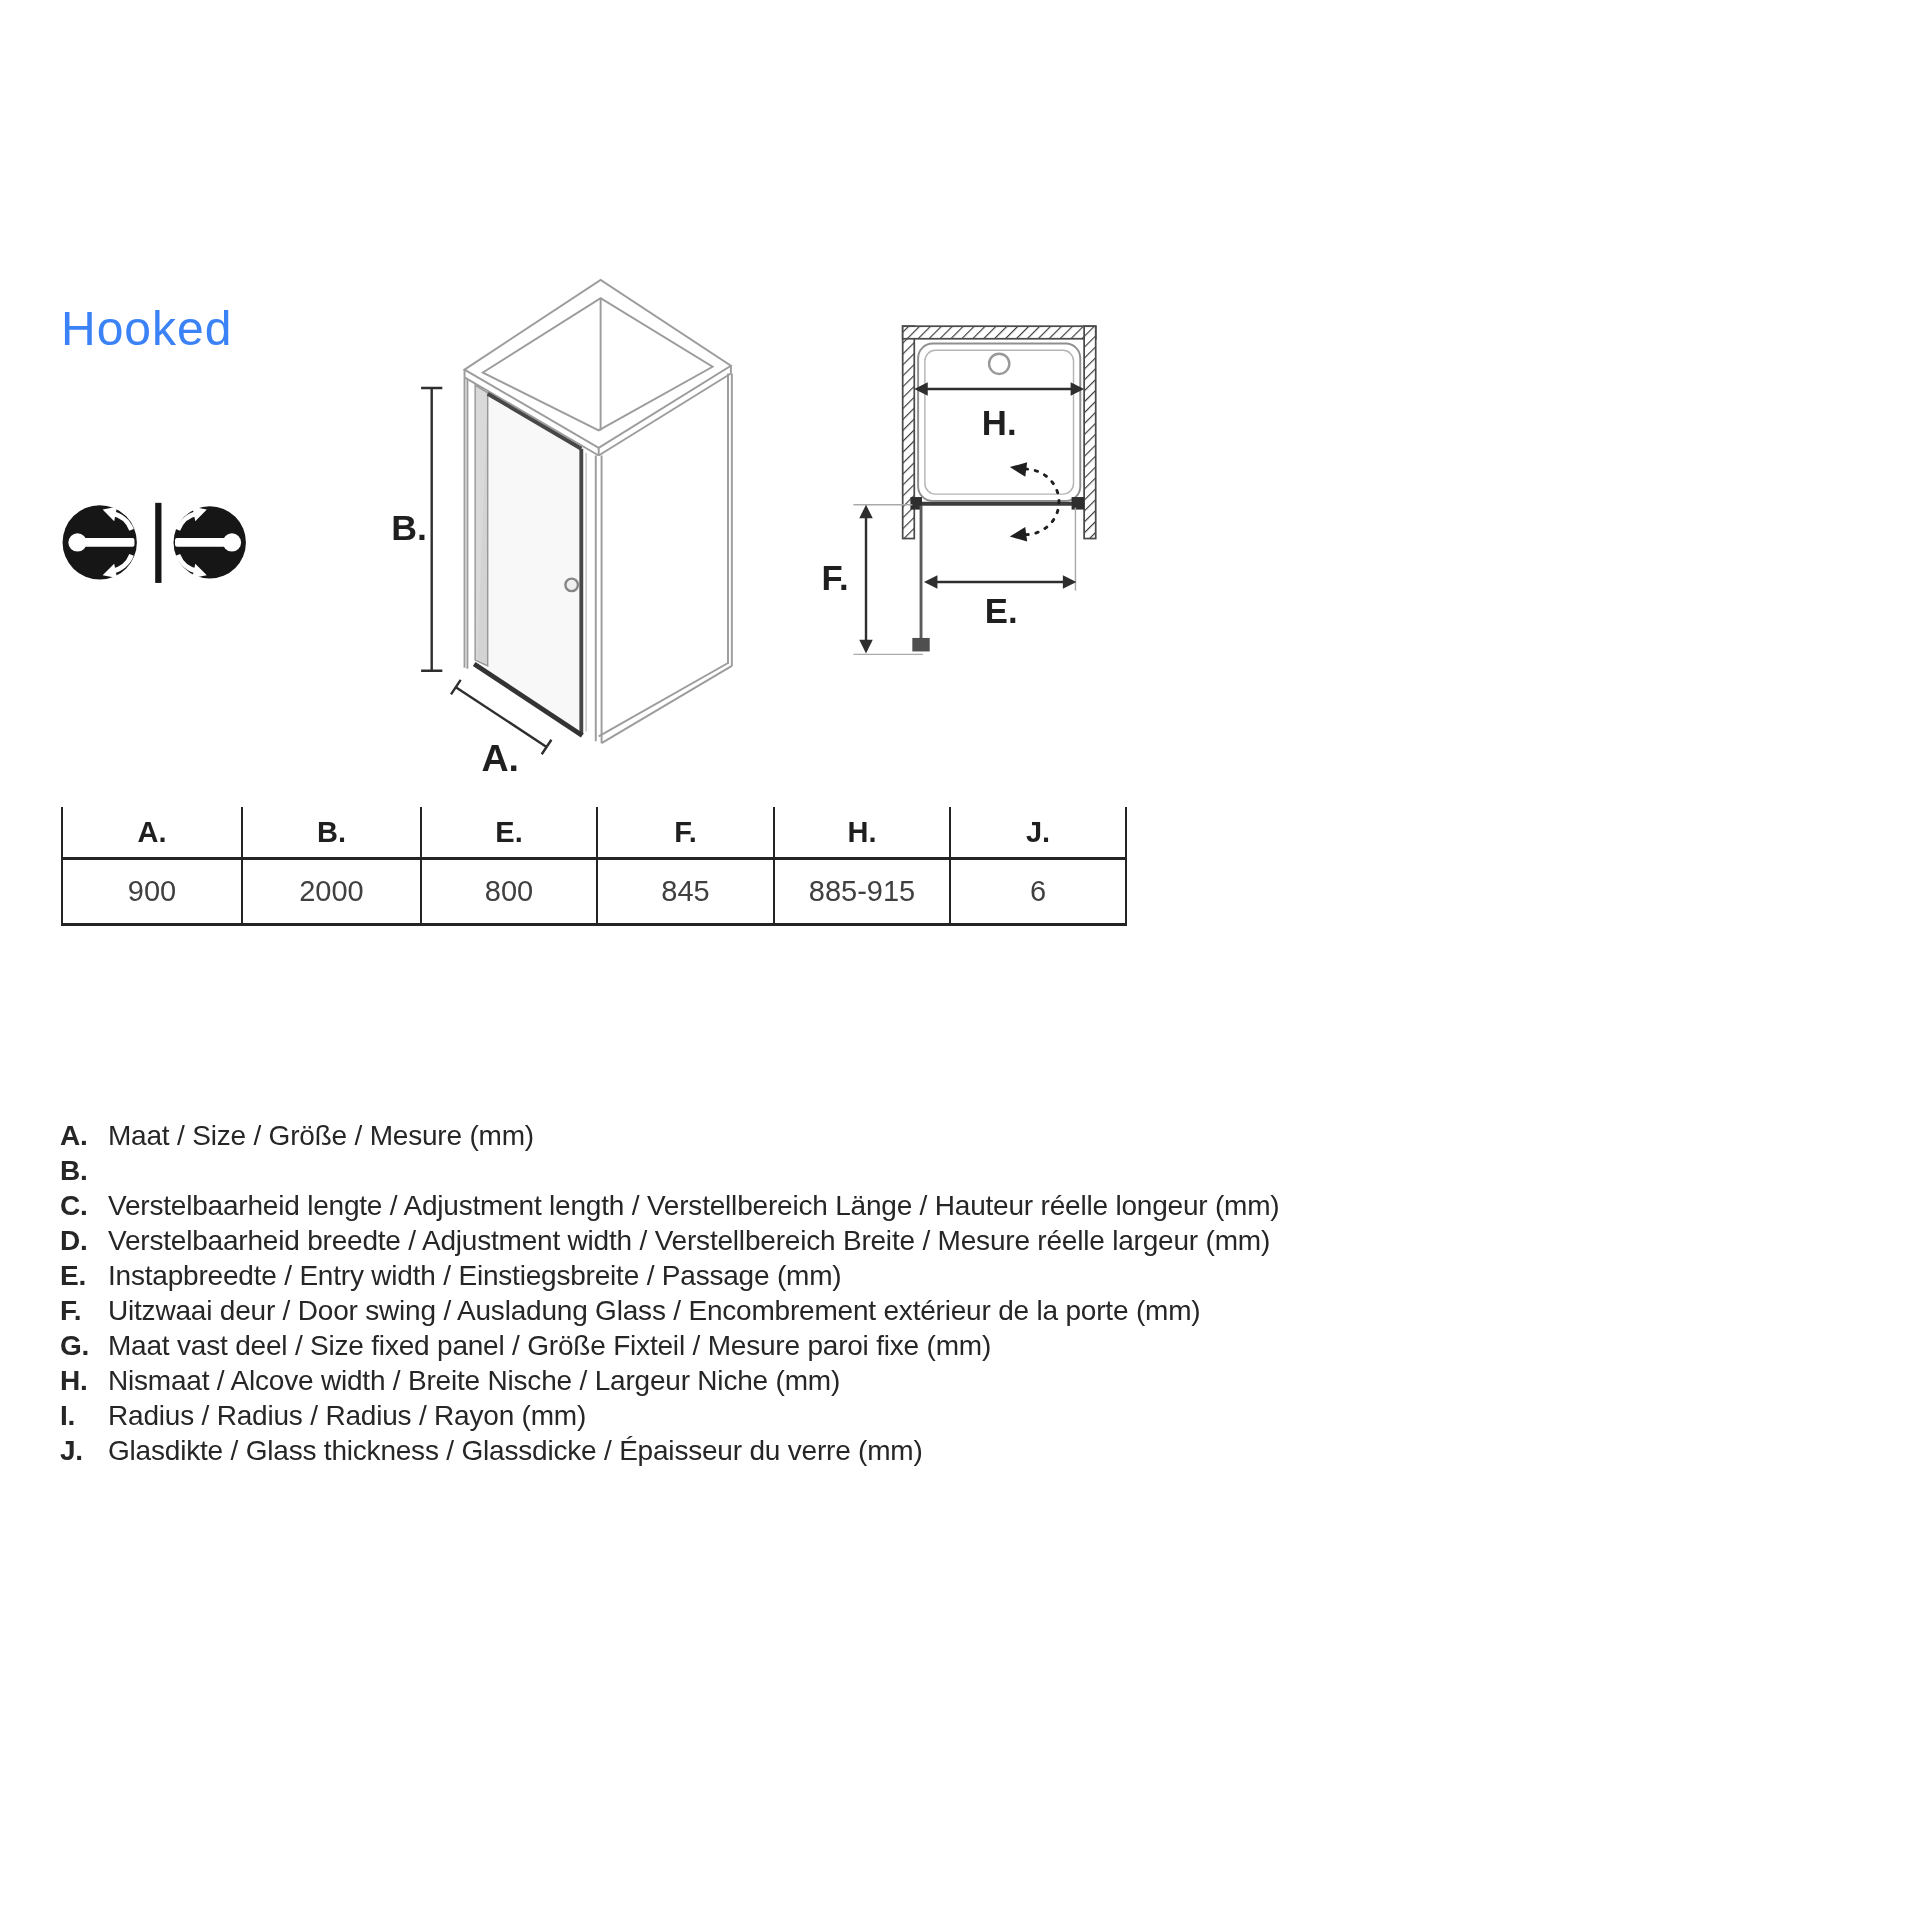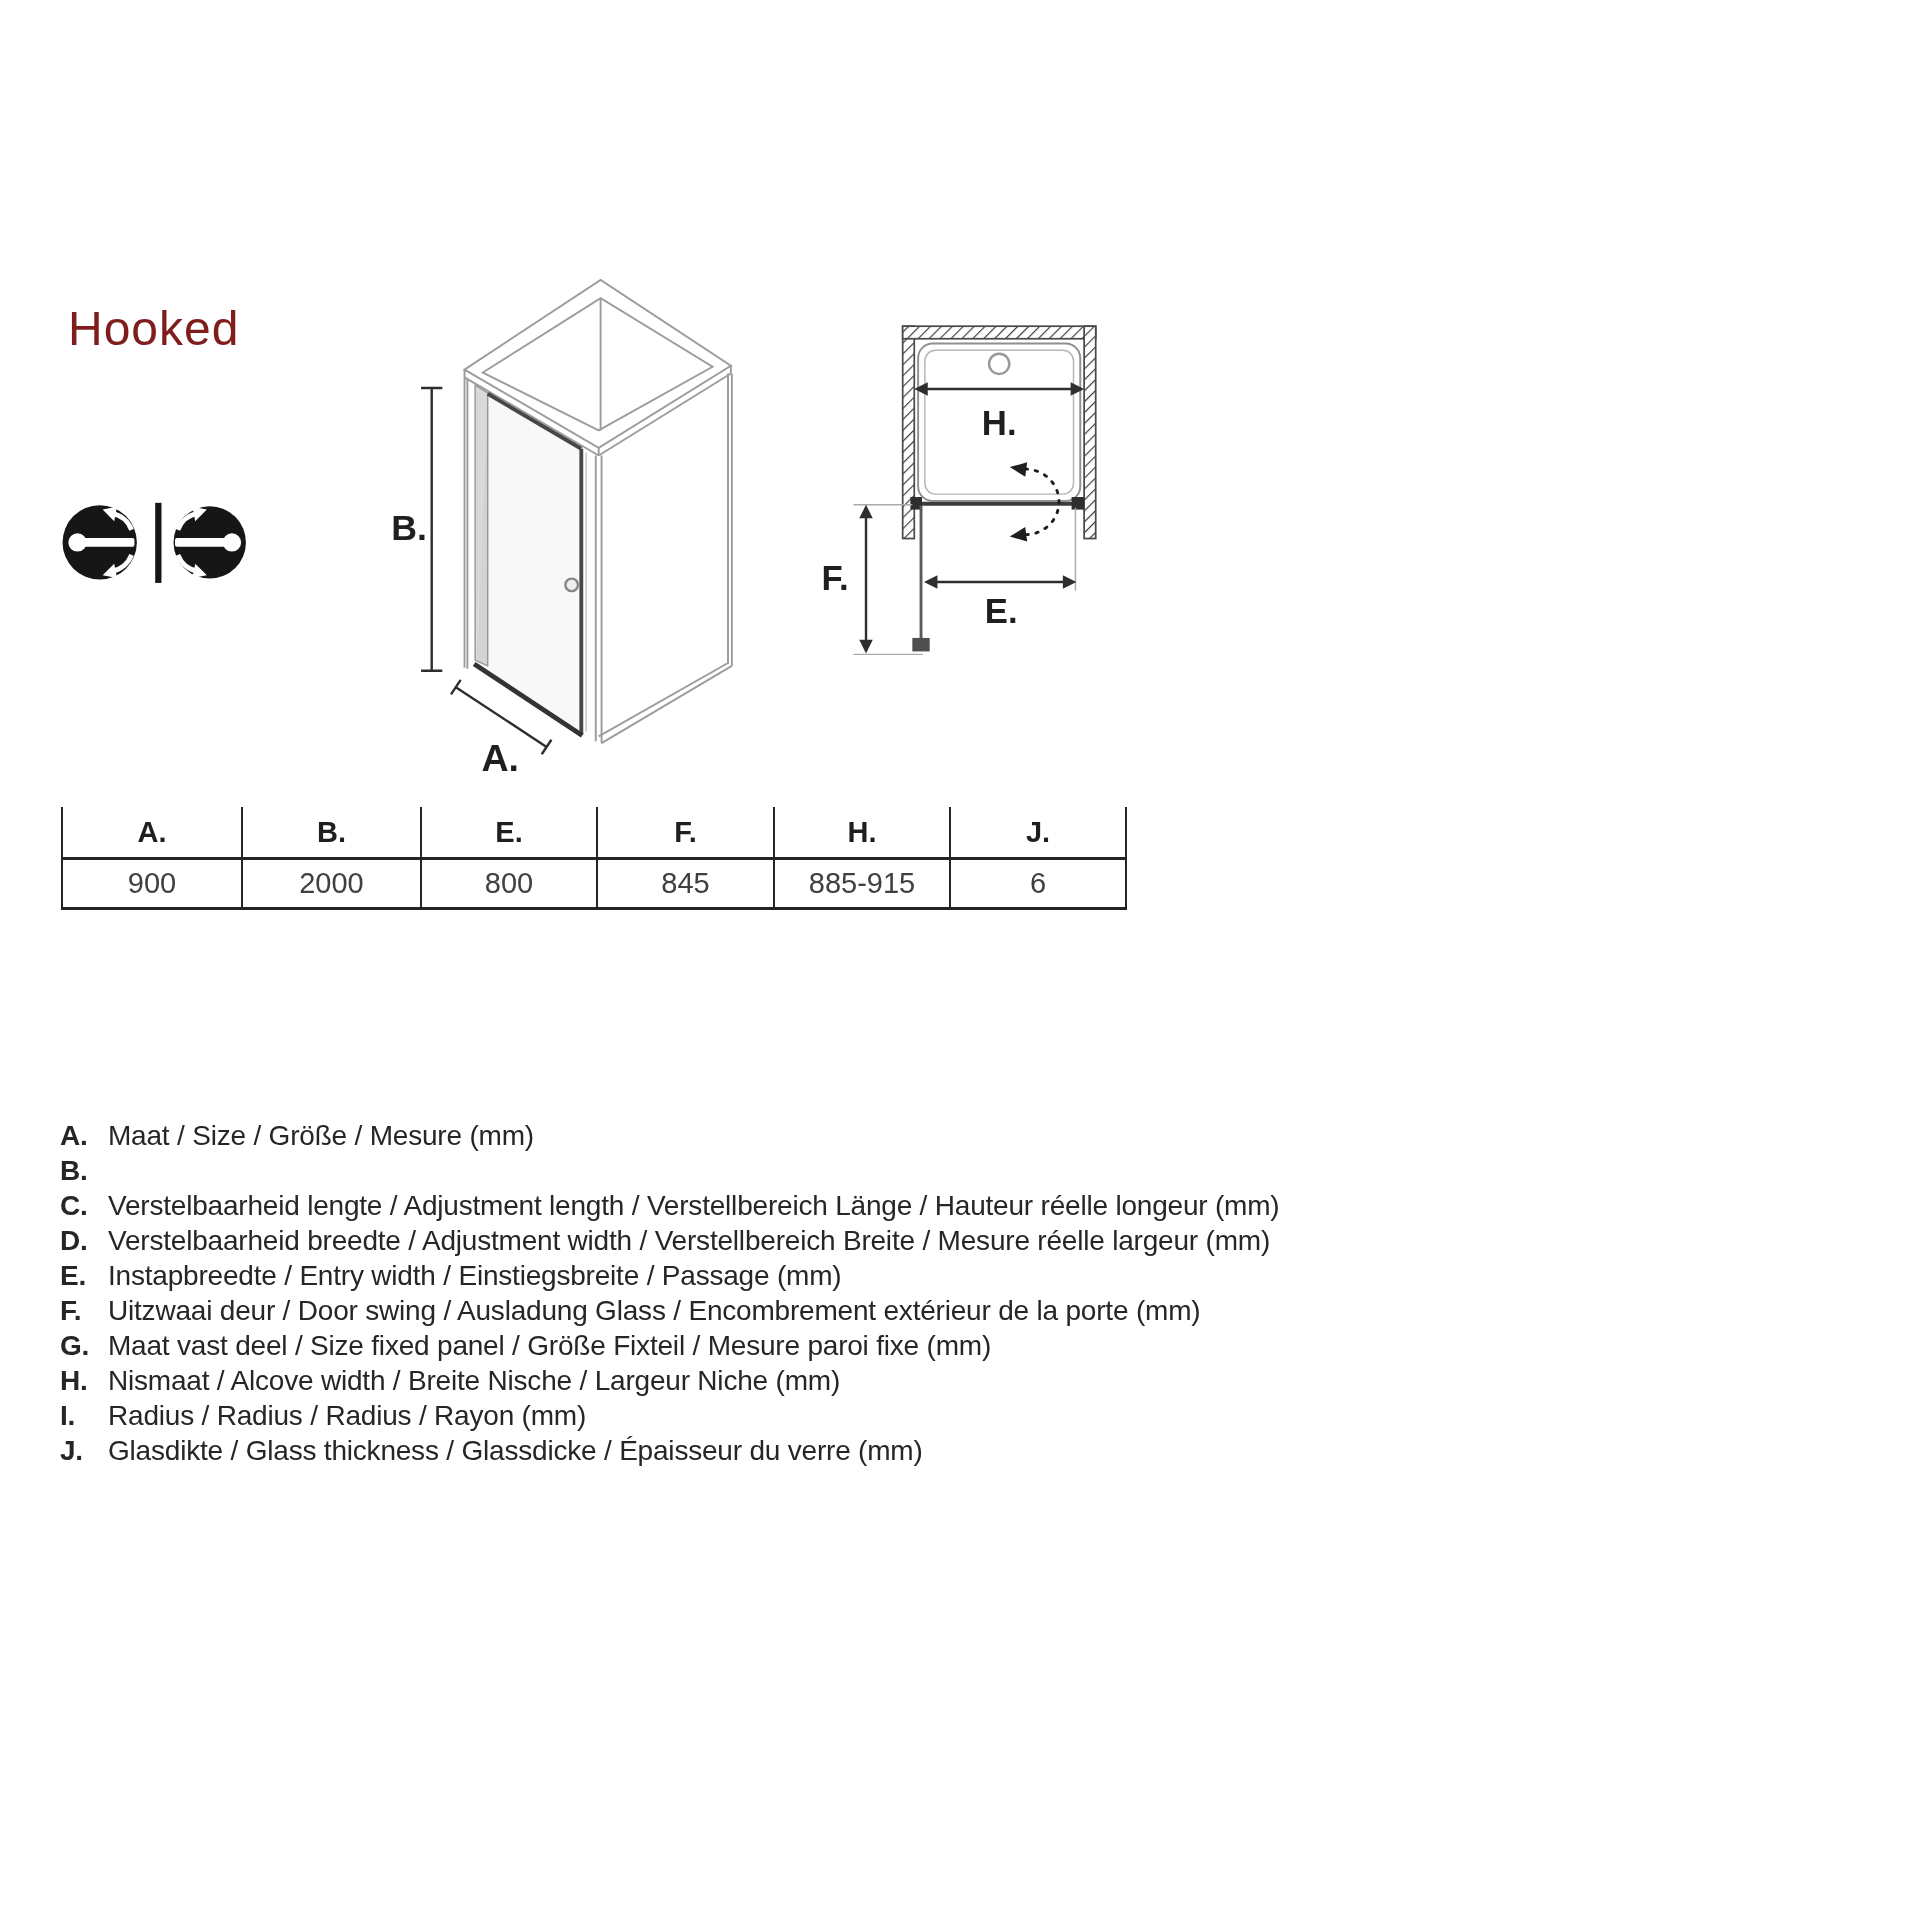--- a/index.html
+++ b/index.html
@@ -1,31 +1,31 @@
 <!DOCTYPE html>
 <html><head>
 <meta charset="utf-8">
 <style>
   html,body{margin:0;padding:0;background:#ffffff;}
   .canvas{position:relative;width:1931px;height:1931px;background:#ffffff;overflow:hidden;
           font-family:"Liberation Sans", sans-serif;color:#222;}
-  .title{position:absolute;left:68px;top:301px;font-size:48px;font-weight:400;
-         color:#7f1d1d;letter-spacing:1px;}
+  .title{position:absolute;left:61px;top:301px;font-size:48px;font-weight:400;
+         color:#3b82f6;letter-spacing:1px;}
   svg.drawings{position:absolute;left:0;top:0;}
   svg text{font-family:"Liberation Sans", sans-serif;fill:#1f1f1f;}
   .dimlabel{font-size:37px;font-weight:700;}
 
   
   table.spec{position:absolute;left:61px;top:807px;border-collapse:collapse;
              table-layout:fixed;width:1062px;font-size:29px;}
   table.spec th{border-left:2.9px solid #242424;border-bottom:3.9px solid #242424;
                 font-weight:700;height:50px;text-align:center;color:#1f1f1f;padding:0;}
   table.spec th:last-child{border-right:2.9px solid #242424;}
   table.spec td{border:2.9px solid #242424;border-bottom:3.9px solid #242424;
-                height:47px;text-align:center;color:#404040;font-weight:400;padding:0;}
+                height:47px;text-align:center;color:#404040;font-weight:400;padding:8px;}
   table.spec tr.r2 td{height:43px;}
 
   
   .legend{position:absolute;left:60px;top:1118px;font-size:28px;line-height:35px;
           color:#262626;letter-spacing:-0.2px;white-space:nowrap;}
   .legend .row{display:flex;}
   .legend .k{font-weight:700;width:48px;flex:0 0 48px;}
 </style>
 </head>
 <body>

